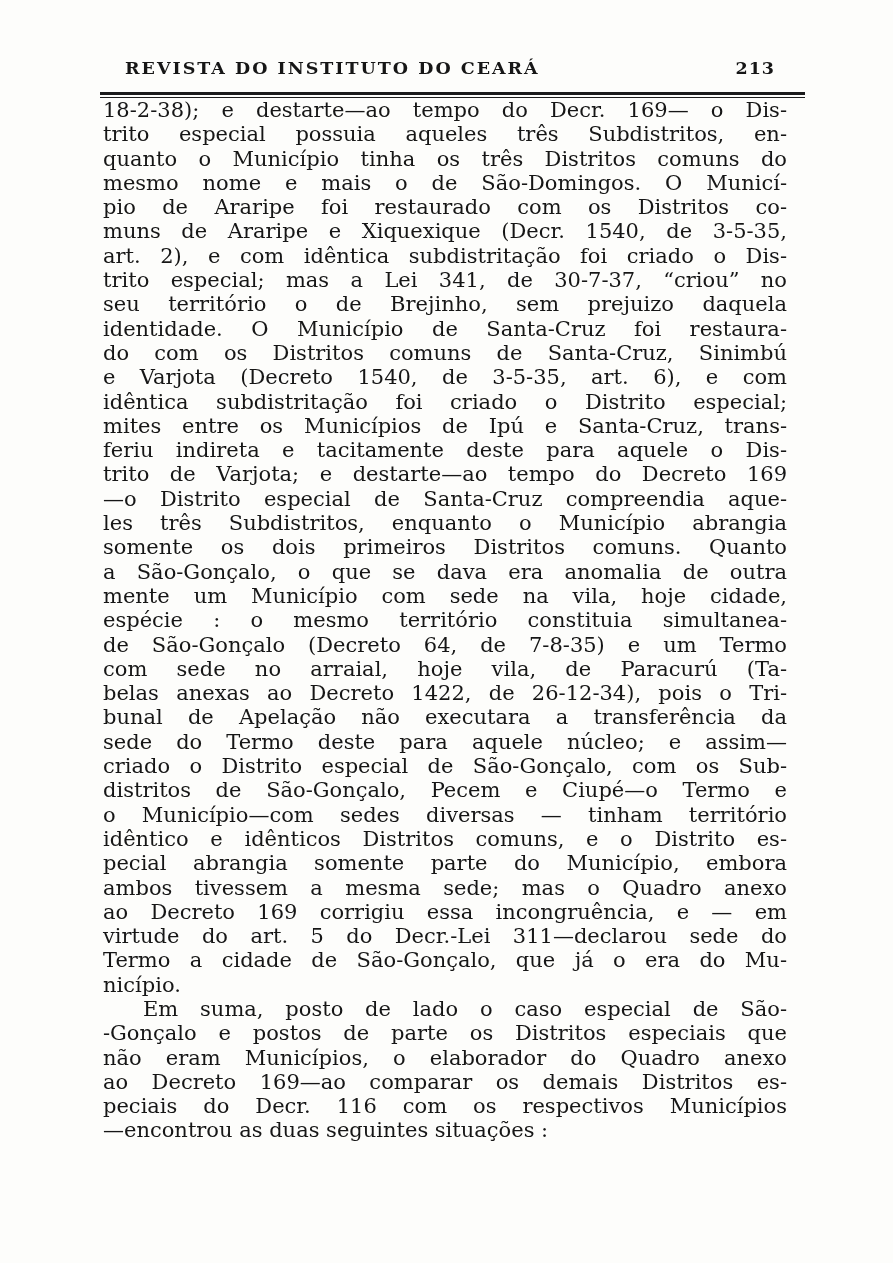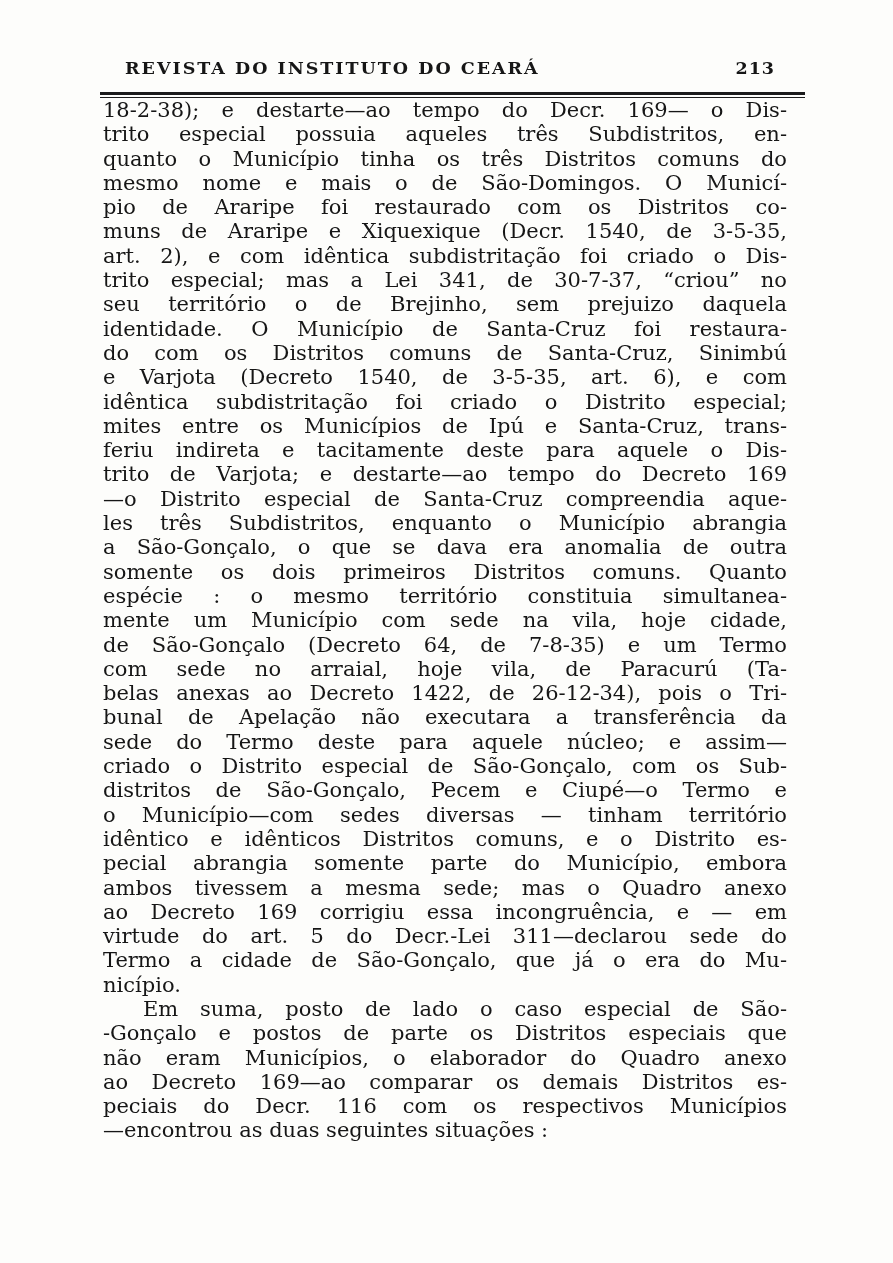--- a/index.html
+++ b/index.html
@@ -84,24 +84,24 @@
       <div class="line">seu território o de Brejinho, sem prejuizo daquela</div>
       <div class="line">identidade. O Município de Santa-Cruz foi restaura-</div>
       <div class="line">do com os Distritos comuns de Santa-Cruz, Sinimbú</div>
       <div class="line">e Varjota (Decreto 1540, de 3-5-35, art. 6), e com</div>
       <div class="line">idêntica subdistritação foi criado o Distrito especial;</div>
       <div class="line">mites entre os Municípios de Ipú e Santa-Cruz, trans-</div>
       <div class="line">feriu indireta e tacitamente deste para aquele o Dis-</div>
       <div class="line">trito de Varjota; e destarte—ao tempo do Decreto 169</div>
       <div class="line">—o Distrito especial de Santa-Cruz compreendia aque-</div>
       <div class="line">les três Subdistritos, enquanto o Município abrangia</div>
+      <div class="line">somente os dois primeiros Distritos comuns. Quanto</div>
       <div class="line">a São-Gonçalo, o que se dava era anomalia de outra</div>
-      <div class="line">somente os dois primeiros Distritos comuns. Quanto</div>
+      <div class="line">mente um Município com sede na vila, hoje cidade,</div>
       <div class="line">espécie : o mesmo território constituia simultanea-</div>
-      <div class="line">mente um Município com sede na vila, hoje cidade,</div>
       <div class="line">de São-Gonçalo (Decreto 64, de 7-8-35) e um Termo</div>
       <div class="line">com sede no arraial, hoje vila, de Paracurú (Ta-</div>
       <div class="line">belas anexas ao Decreto 1422, de 26-12-34), pois o Tri-</div>
       <div class="line">bunal de Apelação não executara a transferência da</div>
       <div class="line">sede do Termo deste para aquele núcleo; e assim—</div>
       <div class="line">criado o Distrito especial de São-Gonçalo, com os Sub-</div>
       <div class="line">distritos de São-Gonçalo, Pecem e Ciupé—o Termo e</div>
       <div class="line">o Município—com sedes diversas — tinham território</div>
       <div class="line">idêntico e idênticos Distritos comuns, e o Distrito es-</div>
       <div class="line">pecial abrangia somente parte do Município, embora</div>

